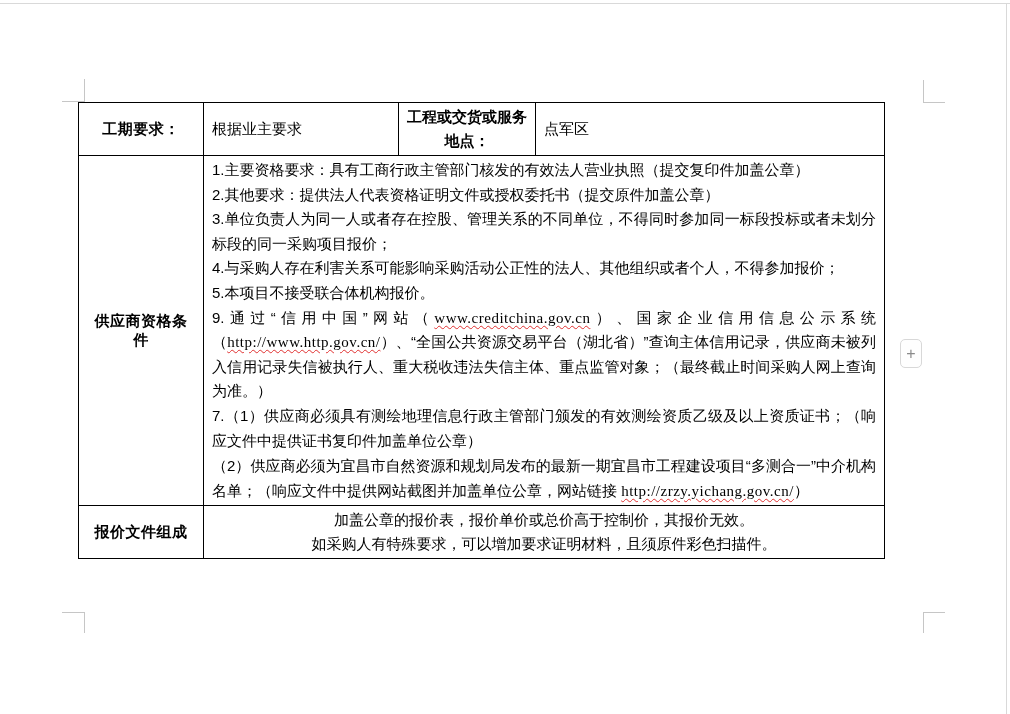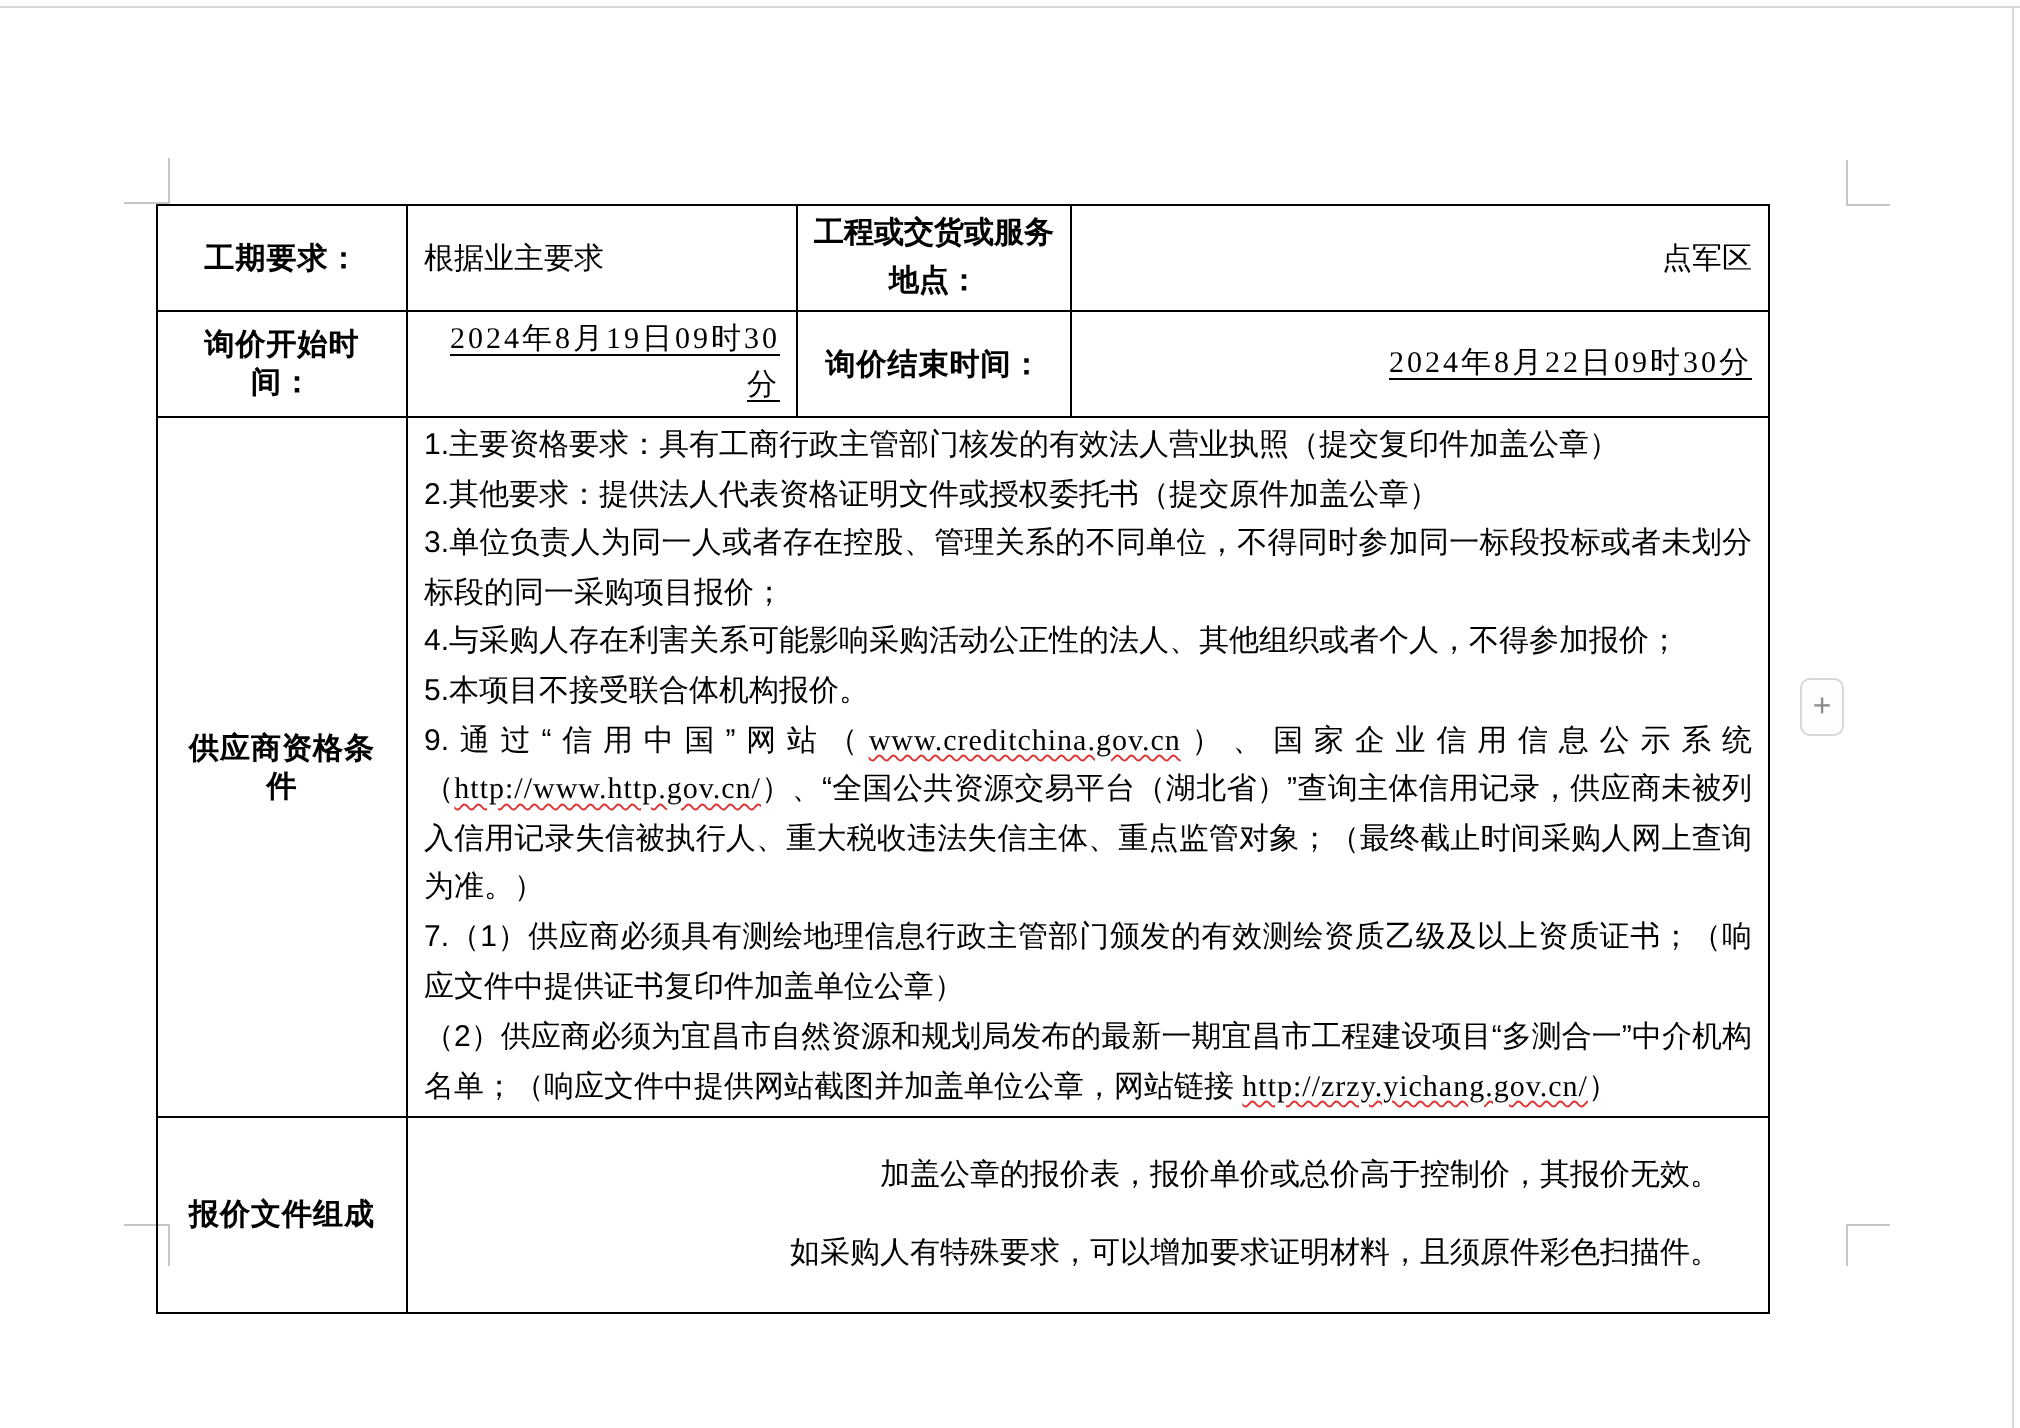--- a/index.html
+++ b/index.html
@@ -29,21 +29,21 @@
   }
   table.doc td {
     border:1.5px solid #000;
     font-size:15px;
     padding:2px 8px;
     vertical-align:middle;
     overflow:hidden;
   }
   td.lbl { font-weight:bold; text-align:center; letter-spacing:0.5px; }
   td.val-right { text-align:left; padding-right:14px; }
-  td.val-center { text-align:right; }
+  td.val-center { text-align:left; }
   .date {
     font-family:"Liberation Serif", "DejaVu Serif", serif;
     letter-spacing:1.5px;
     line-height:23px;
   }
   .u { text-decoration:underline; text-underline-offset:3px; text-decoration-thickness:1px; }
   td.paras { vertical-align:top; padding:4px 9px 2px 9px; }
   td.paras p {
     margin:0;
     line-height:24.6px;
@@ -54,21 +54,21 @@
   .url {
     font-family:"Liberation Serif", "DejaVu Serif", serif;
     letter-spacing:0.5px;
     text-decoration-line:underline;
     text-decoration-style:wavy;
     text-decoration-color:#e03030;
     text-decoration-thickness:1px;
     text-underline-offset:2px;
   }
   td.two-line { vertical-align:top; padding-top:2px; }
-  td.two-line p { margin:16px; line-height:22.5px; text-align:right; }
+  td.two-line p { margin:1px; line-height:22.5px; text-align:center; }
   td.fill-line { padding-top:1px; padding-bottom:1px; }
   td.fill-line p { margin:0; line-height:22px; text-align:justify; text-align-last:justify; white-space:nowrap; }
 
   .plus-btn {
     position:absolute; left:900px; top:339px;
     width:22px; height:29px;
     background:#fefefe;
     border:1px solid #d8d8d8;
     border-radius:5px;
     color:#8a8a8a;
@@ -97,26 +97,20 @@
     <col style="width:137px">
     <col style="width:349px">
   </colgroup>
   <tbody>
     <tr style="height:50px">
       <td class="lbl">工期要求：</td>
       <td class="val-right">根据业主要求</td>
       <td class="lbl" style="letter-spacing:0; line-height:24px;">工程或交货或服务地点：</td>
       <td class="val-center">点军区</td>
     </tr>
-    <tr style="height:53px">
-      <td class="lbl">询价开始时间：</td>
-      <td class="val-center date"><span class="u">2024年8月19日09时30</span><br><span class="u">分</span></td>
-      <td class="lbl">询价结束时间：</td>
-      <td class="val-center date"><span class="u">2024年8月22日09时30分</span></td>
-    </tr>
     <tr style="height:329px">
       <td class="lbl">供应商资格条件</td>
       <td class="paras" colspan="3">
         <p>1.主要资格要求：具有工商行政主管部门核发的有效法人营业执照（提交复印件加盖公章）</p>
         <p>2.其他要求：提供法人代表资格证明文件或授权委托书（提交原件加盖公章）</p>
         <p>3.单位负责人为同一人或者存在控股、管理关系的不同单位，不得同时参加同一标段投标或者未划分标段的同一采购项目报价；</p>
         <p>4.与采购人存在利害关系可能影响采购活动公正性的法人、其他组织或者个人，不得参加报价；</p>
         <p>5.本项目不接受联合体机构报价。</p>
         <p><span>9.通过“信用中国”网站（</span><span class="url">www.creditchina.gov.cn</span><span>）、国家企业信用信息公示系统（</span><span class="url">http://www.http.gov.cn/</span><span>）、“全国公共资源交易平台（湖北省）”查询主体信用记录，供应商未被列入信用记录失信被执行人、重大税收违法失信主体、重点监管对象；（最终截止时间采购人网上查询为准。）</span></p>
         <p>7.（1）供应商必须具有测绘地理信息行政主管部门颁发的有效测绘资质乙级及以上资质证书；（响应文件中提供证书复印件加盖单位公章）</p>

